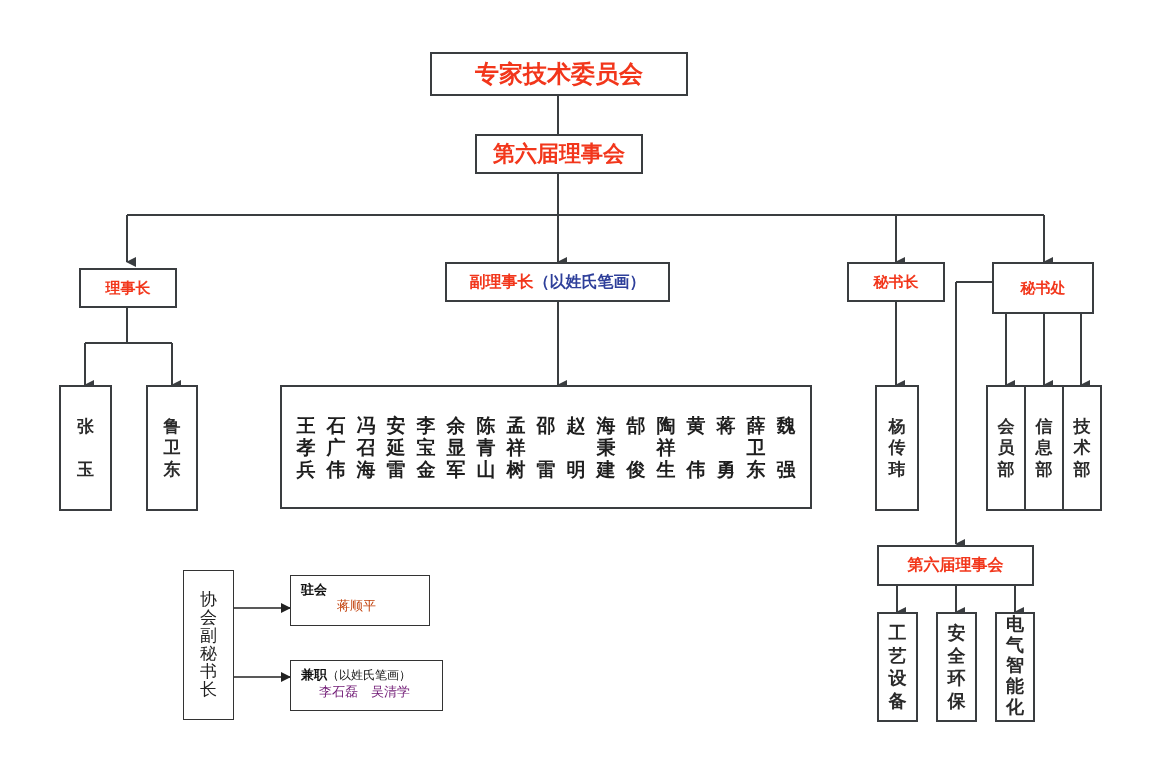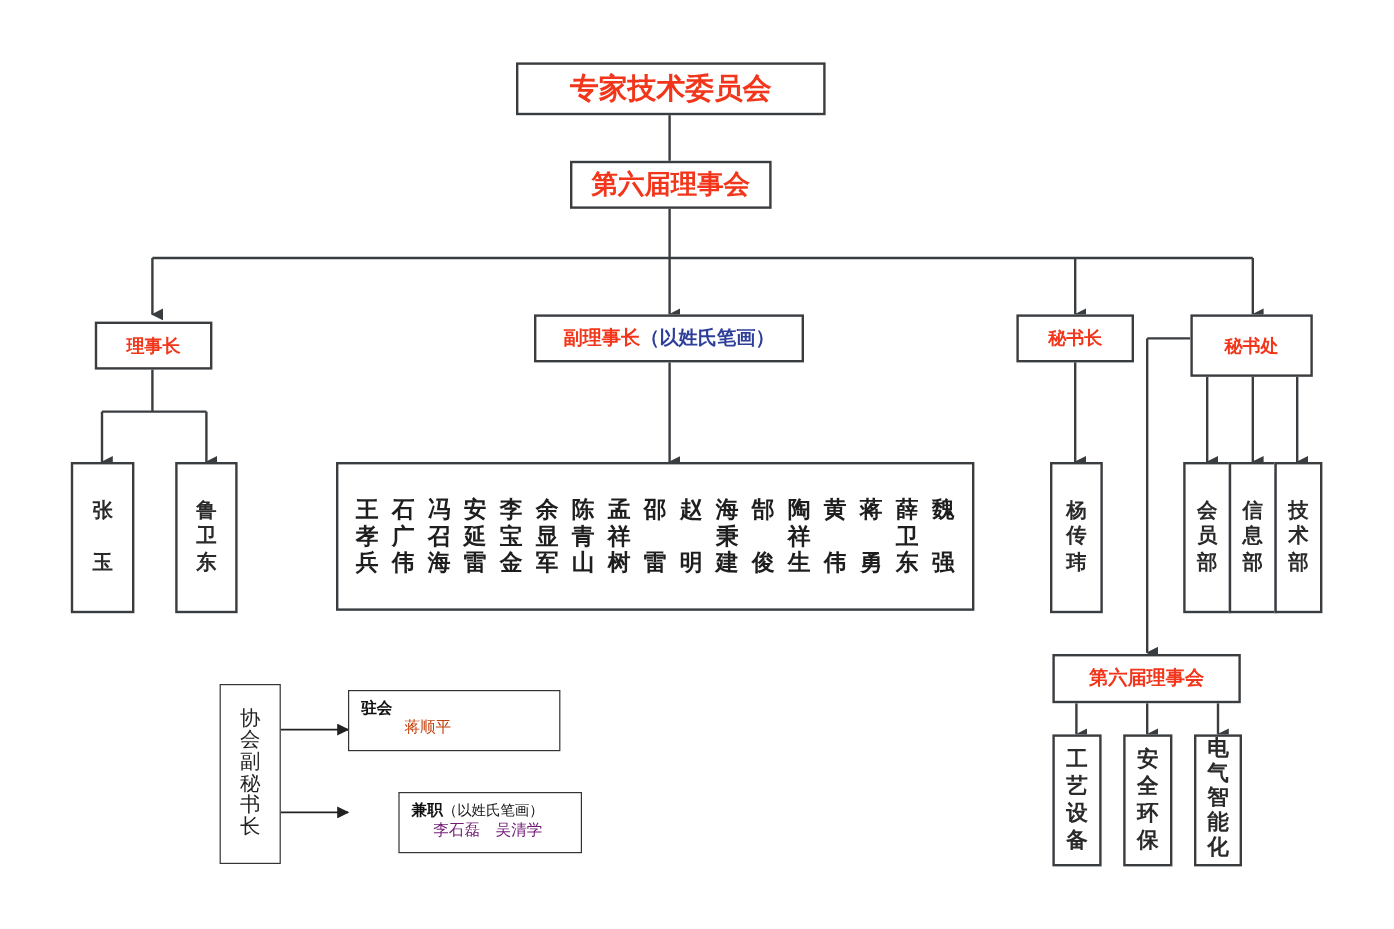--- a/index.html
+++ b/index.html
@@ -232,22 +232,22 @@
 </div>
 
 <div class="box soft vtext" style="left:183px;top:570px;width:51px;height:150px;">
   <span style="font-size:17px;color:#222;line-height:1.05;">协</span>
   <span style="font-size:17px;color:#222;line-height:1.05;">会</span>
   <span style="font-size:17px;color:#222;line-height:1.05;">副</span>
   <span style="font-size:17px;color:#222;line-height:1.05;">秘</span>
   <span style="font-size:17px;color:#222;line-height:1.05;">书</span>
   <span style="font-size:17px;color:#222;line-height:1.05;">长</span>
 </div>
-<div class="box soft" style="left:290px;top:575px;width:177px;height:51px;display:block;">
+<div class="box soft" style="left:290px;top:575px;width:140px;height:51px;display:block;">
   <div style="position:absolute;left:10px;top:5px;font-size:13px;font-weight:bold;color:#111;">驻会</div>
   <div style="position:absolute;left:46px;top:21px;font-size:13px;color:#c2410c;">蒋顺平</div>
 </div>
-<div class="box soft" style="left:290px;top:660px;width:153px;height:51px;display:block;margin-left:42px;">
+<div class="box soft" style="left:290px;top:660px;width:153px;height:51px;display:block;">
   <div style="position:absolute;left:10px;top:5px;font-size:12px;color:#111;white-space:nowrap;">
     <span style="font-weight:bold;font-size:13px;">兼职</span><span>（以姓氏笔画）</span>
   </div>
   <div style="position:absolute;left:28px;top:22px;font-size:13px;color:#701a75;white-space:nowrap;">李石磊　吴清学</div>
 </div>
 
 </body></html>

